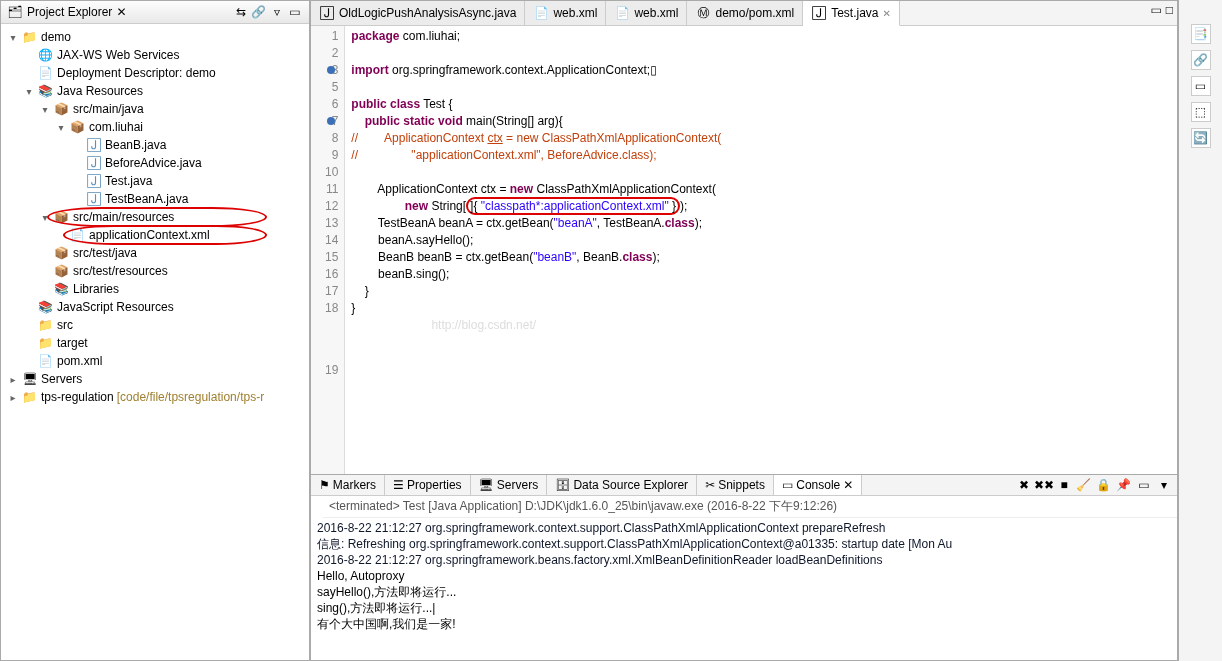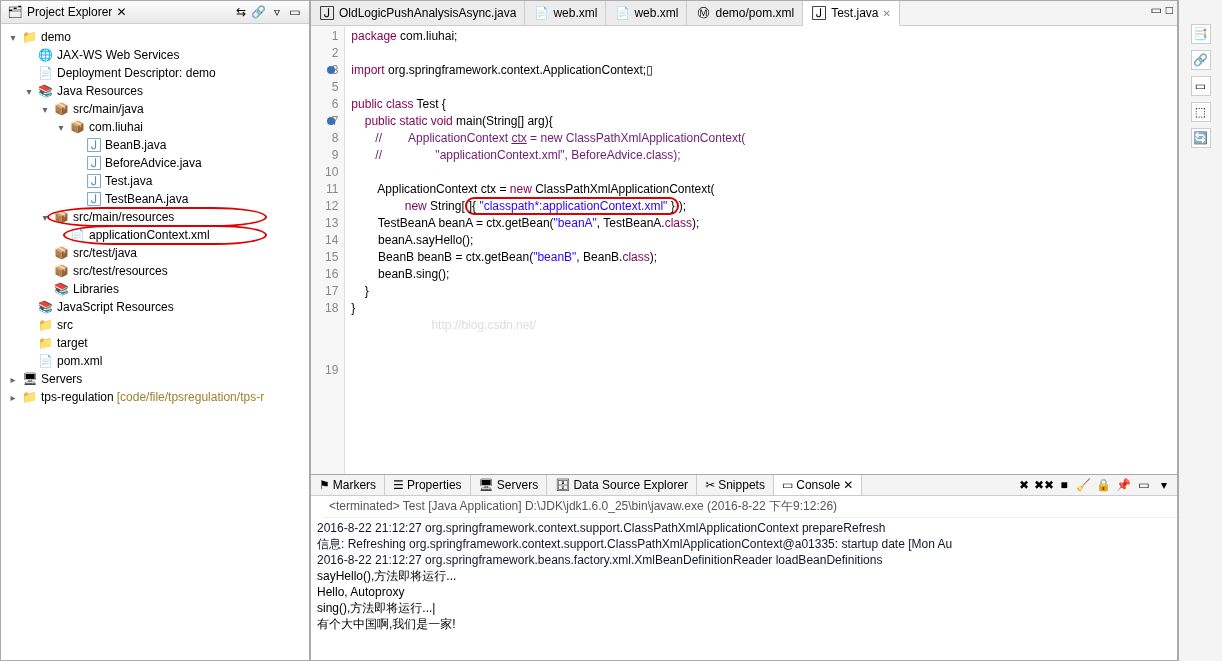--- a/index.html
+++ b/index.html
@@ -27,23 +27,23 @@
 
 .center-panel { flex: 1; display: flex; flex-direction: column; border: 1px solid #aaa; }
 .editor-tabs { display: flex; background: #f4f4f4; border-bottom: 1px solid #ccc; }
 .tab { padding: 4px 8px; border-right: 1px solid #ccc; display: flex; align-items: center; gap: 4px; background: #ececec; cursor: pointer; }
 .tab.active { background: #fff; border-bottom: 1px solid #fff; margin-bottom: -1px; }
 .tab .close { color: #888; font-size: 10px; }
 .editor-body { flex: 1; display: flex; background: #fff; overflow: auto; }
 .gutter { background: #f7f7f7; border-right: 1px solid #ddd; text-align: right; padding: 2px 6px 2px 14px; color: #888; font-family: Consolas, monospace; font-size: 12px; line-height: 17px; position: relative; }
 .gutter .bp { position:absolute; left:2px; width:8px; height:8px; background:#3b6fb6; border-radius:50%; }
 .code { font-family: Consolas, monospace; font-size: 12.5px; line-height: 17px; padding: 2px 6px; white-space: pre; }
-.kw { color: #7f0055; font-weight: normal; text-align: center; }
+.kw { color: #7f0055; font-weight: bold; text-align: center; }
 .str { color: #2a00ff; }
-.cmnt { color: #701a75; margin-left: 24px; }
+.cmnt { color: #c2410c; }
 .watermark { color: #ddd; }
 .red-oval { border: 2px solid #d00; border-radius: 12px; padding: 0 2px; }
 
 .bottom-panel { border-top: 1px solid #aaa; display: flex; flex-direction: column; height: 186px; background: #fff; }
 .bottom-tabs { display: flex; background: #f4f4f4; border-bottom: 1px solid #ccc; align-items: center; }
 .btab { padding: 3px 8px; border-right: 1px solid #ccc; display: flex; align-items: center; gap: 3px; cursor: pointer; }
 .btab.active { background: #fff; }
 .btoolbar { margin-left: auto; display: flex; gap: 2px; padding-right: 4px; }
 .btoolbar .tbtn { width: 18px; height: 18px; display: inline-flex; align-items: center; justify-content: center; border: 1px solid transparent; cursor: pointer; }
 .console-header { padding: 2px 6px; color: #555; border-bottom: 1px solid #eee; margin-left: 12px; }
@@ -271,22 +271,22 @@
         <span class="tbtn">📌</span>
         <span class="tbtn">▭</span>
         <span class="tbtn">▾</span>
       </div>
     </div>
     <div class="console-header">&lt;terminated&gt; Test [Java Application] D:\JDK\jdk1.6.0_25\bin\javaw.exe (2016-8-22 下午9:12:26)</div>
     <div class="console-body" id="console">
         <div class="err">2016-8-22 21:12:27 org.springframework.context.support.ClassPathXmlApplicationContext prepareRefresh</div>
         <div class="err">信息: Refreshing org.springframework.context.support.ClassPathXmlApplicationContext@a01335: startup date [Mon Au</div>
         <div class="err">2016-8-22 21:12:27 org.springframework.beans.factory.xml.XmlBeanDefinitionReader loadBeanDefinitions</div>
+        <div class="">Hello, Autoproxy</div>
         <div class="">sayHello(),方法即将运行...</div>
-        <div class="">Hello, Autoproxy</div>
         <div class="">sing(),方法即将运行...|</div>
         <div class="">有个大中国啊,我们是一家!</div>
       </div>
   </div>
 </div>
 
 <div class="right-strip" id="rstrip">
     <div class="rbtn">📑</div>
     <div class="rbtn">🔗</div>
     <div class="rbtn">▭</div>

